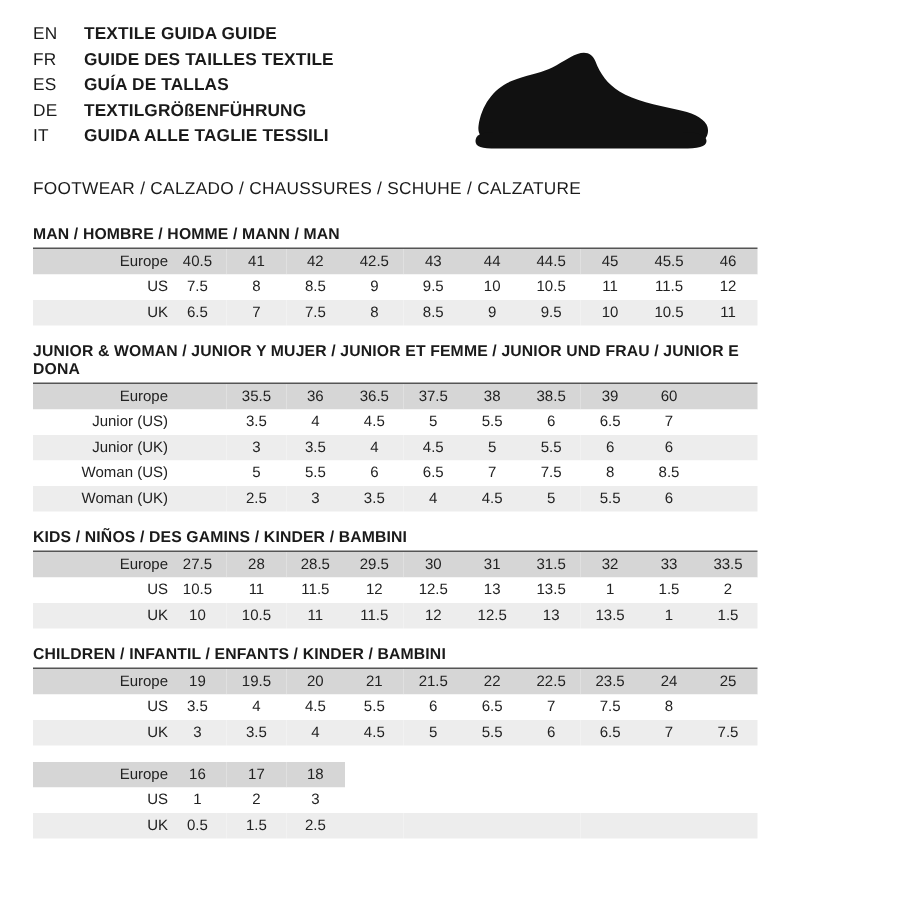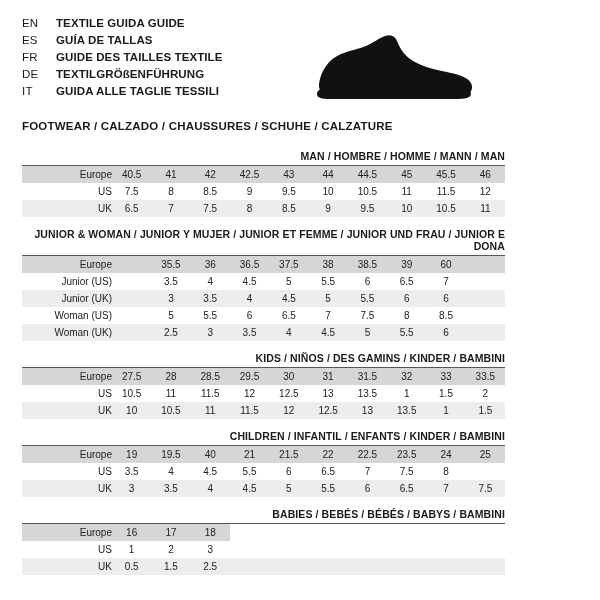--- a/index.html
+++ b/index.html
@@ -48,38 +48,37 @@
 
   .shoe {
     position: absolute;
     right: 30px;
     top: 18px;
     width: 170px;
     height: 72px;
   }
 
   .section-title {
-    font-weight: bold;
+    font-weight: normal;
     font-size: 11.5px;
     letter-spacing: .2px;
     margin: 10px 0 18px 0;
   }
 
   
   .group {
     margin-top: 2px;
   }
   .group-head {
     font-size: 10.5px;
     font-weight: bold;
     letter-spacing: .1px;
     border-bottom: 1px solid #555;
     padding-bottom: 3px;
     margin-bottom: 0;
-    text-align: right;
   }
   table.sizes {
     border-collapse: collapse;
     width: 100%;
     font-size: 10px;
     table-layout: fixed;
   }
   table.sizes td {
     height: 17px;
     line-height: 17px;
@@ -110,26 +109,26 @@
 <div class="page">
 
   <div class="header">
     <table class="lang-table">
       <tbody>
         <tr>
           <td class="lang-code">EN</td>
           <td class="lang-title">TEXTILE GUIDA GUIDE</td>
         </tr>
         <tr>
+          <td class="lang-code">FR</td>
+          <td class="lang-title">GUIDE DES TAILLES TEXTILE</td>
+        </tr>
+        <tr>
           <td class="lang-code">ES</td>
           <td class="lang-title">GUÍA DE TALLAS</td>
-        </tr>
-        <tr>
-          <td class="lang-code">FR</td>
-          <td class="lang-title">GUIDE DES TAILLES TEXTILE</td>
         </tr>
         <tr>
           <td class="lang-code">DE</td>
           <td class="lang-title">TEXTILGRÖßENFÜHRUNG</td>
         </tr>
         <tr>
           <td class="lang-code">IT</td>
           <td class="lang-title">GUIDA ALLE TAGLIE TESSILI</td>
         </tr>
       </tbody>
@@ -317,21 +316,21 @@
   <div class="spacer-sm"></div>
 
   <div class="group">
     <div class="group-head">CHILDREN / INFANTIL / ENFANTS / KINDER / BAMBINI</div>
     <table class="sizes">
       <tbody>
         <tr class="shade">
           <td class="rowlabel">Europe</td>
           <td>19</td>
           <td>19.5</td>
-          <td>40</td>
+          <td>20</td>
           <td>21</td>
           <td>21.5</td>
           <td>22</td>
           <td>22.5</td>
           <td>23.5</td>
           <td>24</td>
           <td>25</td>
         </tr>
         <tr class="plain">
           <td class="rowlabel">US</td>
@@ -359,21 +358,20 @@
           <td>7</td>
           <td>7.5</td>
         </tr>
       </tbody>
     </table>
   </div>
 
   <div class="spacer-sm"></div>
 
   <div class="group">
-    <div class="group-head">BABIES / BEBÉS / BÉBÉS / BABYS / BAMBINI</div>
     <table class="sizes">
       <tbody>
         <tr class="shade">
           <td class="rowlabel">Europe</td>
           <td>16</td>
           <td>17</td>
           <td>18</td>
           <td style="background:#fff"></td>
           <td style="background:#fff"></td>
           <td style="background:#fff"></td>

